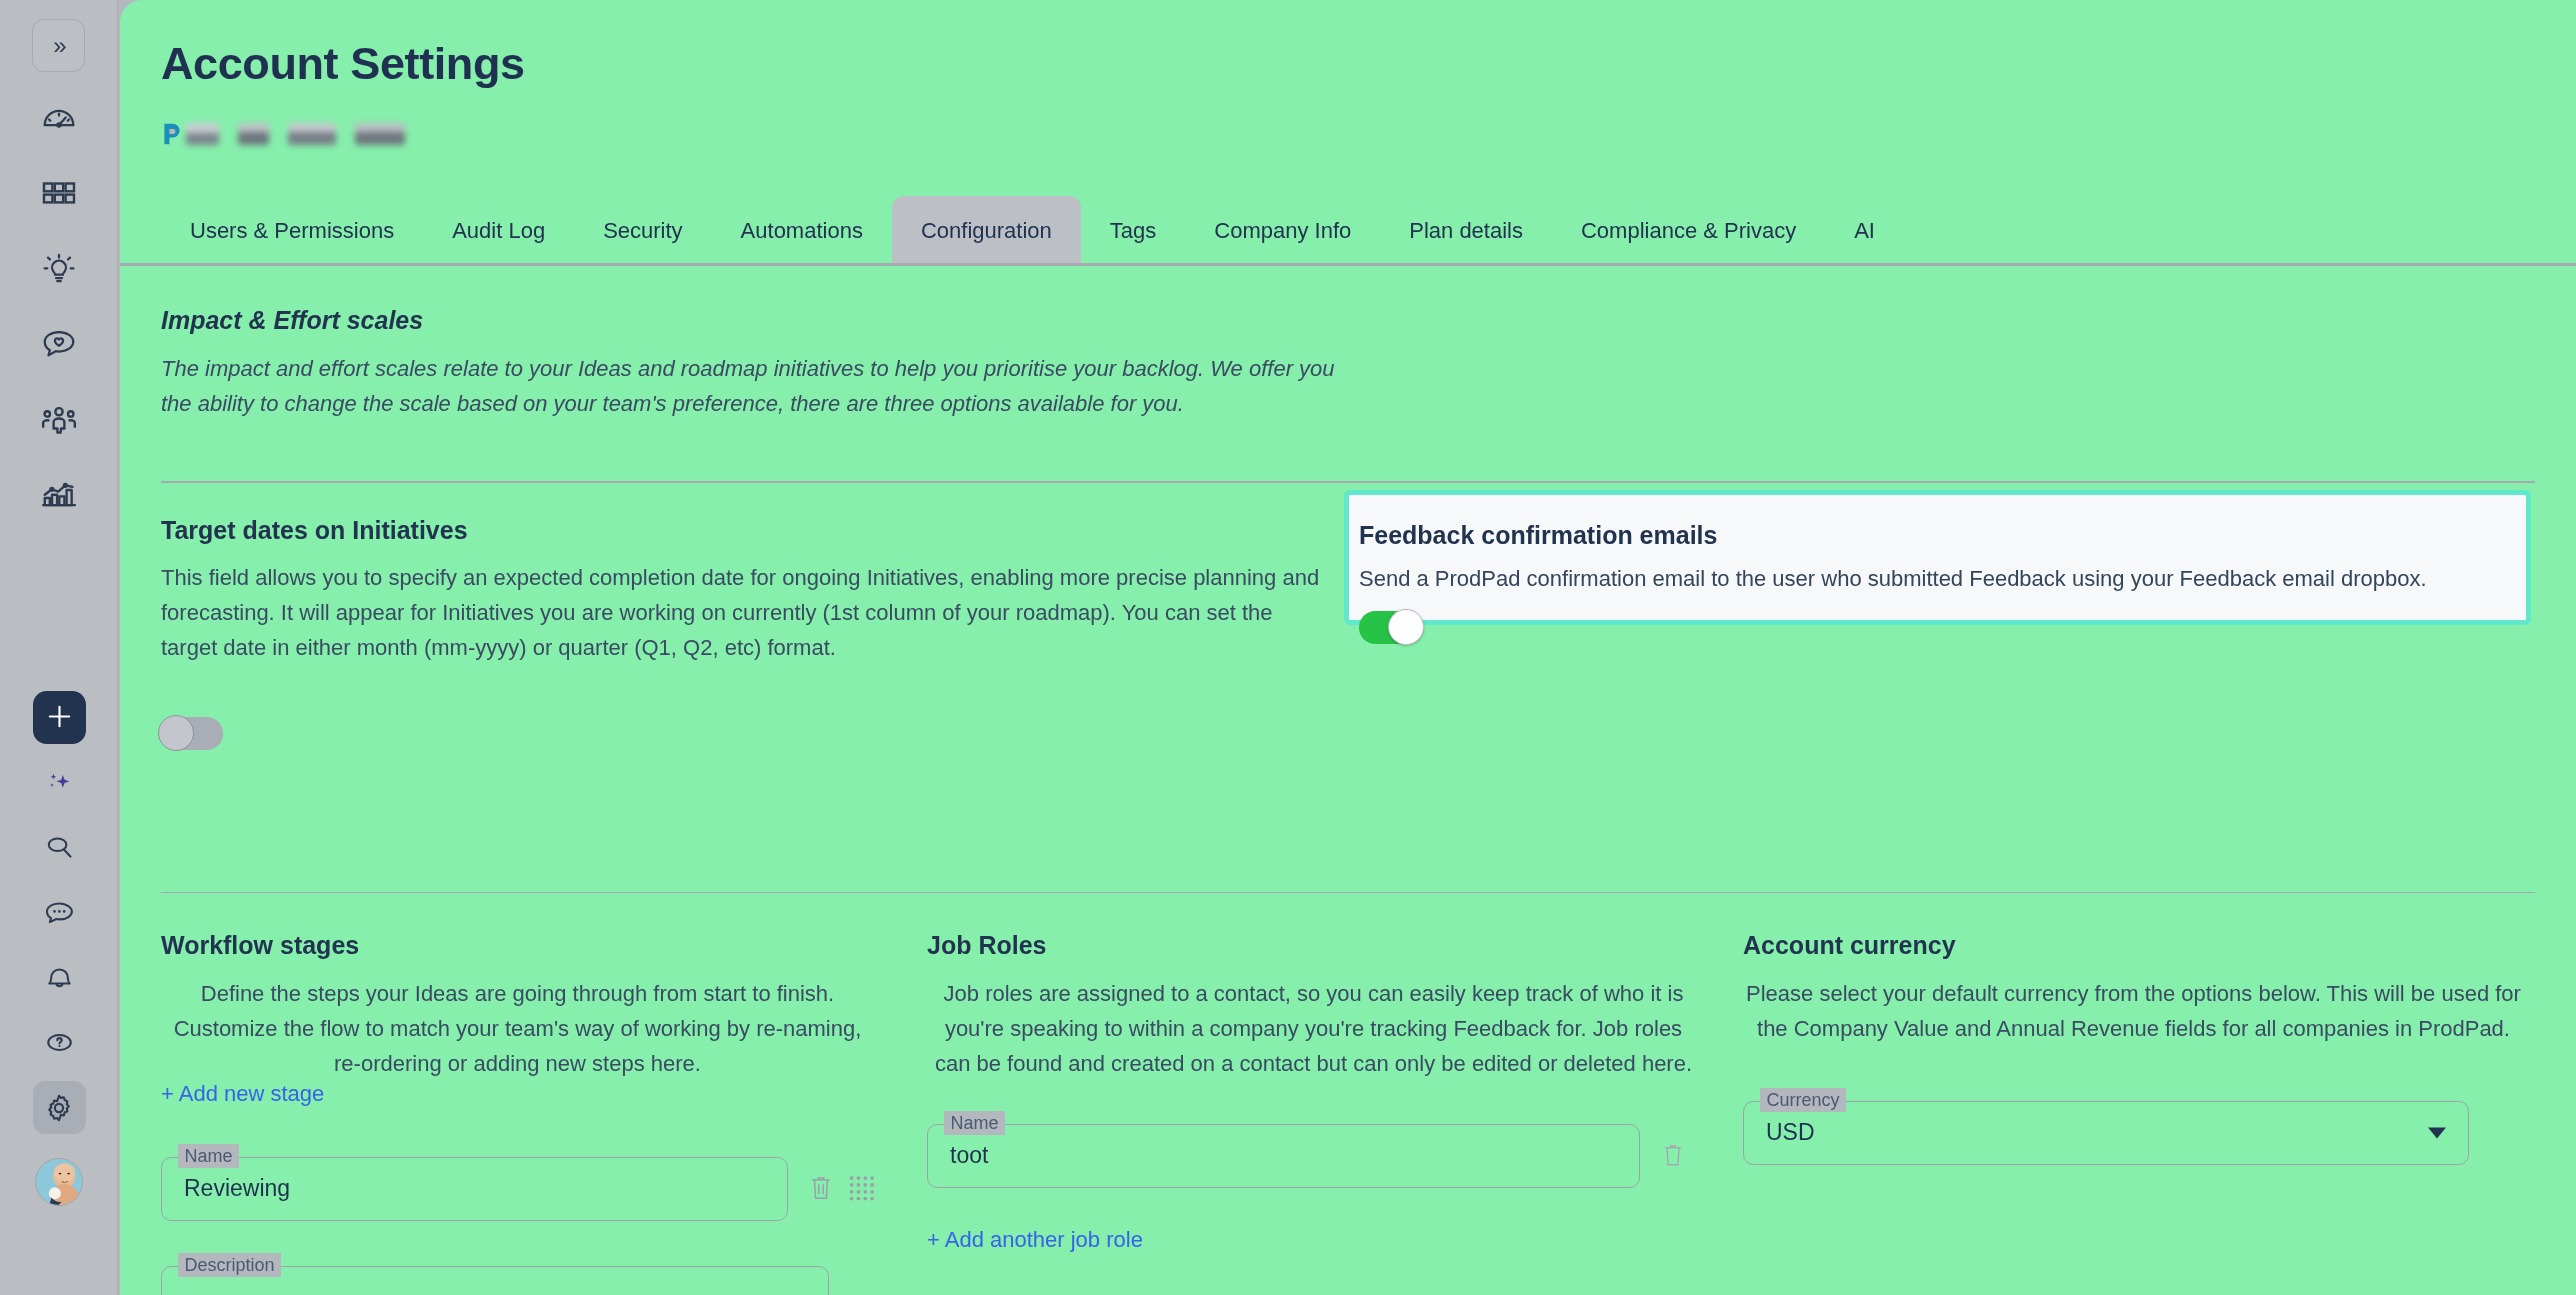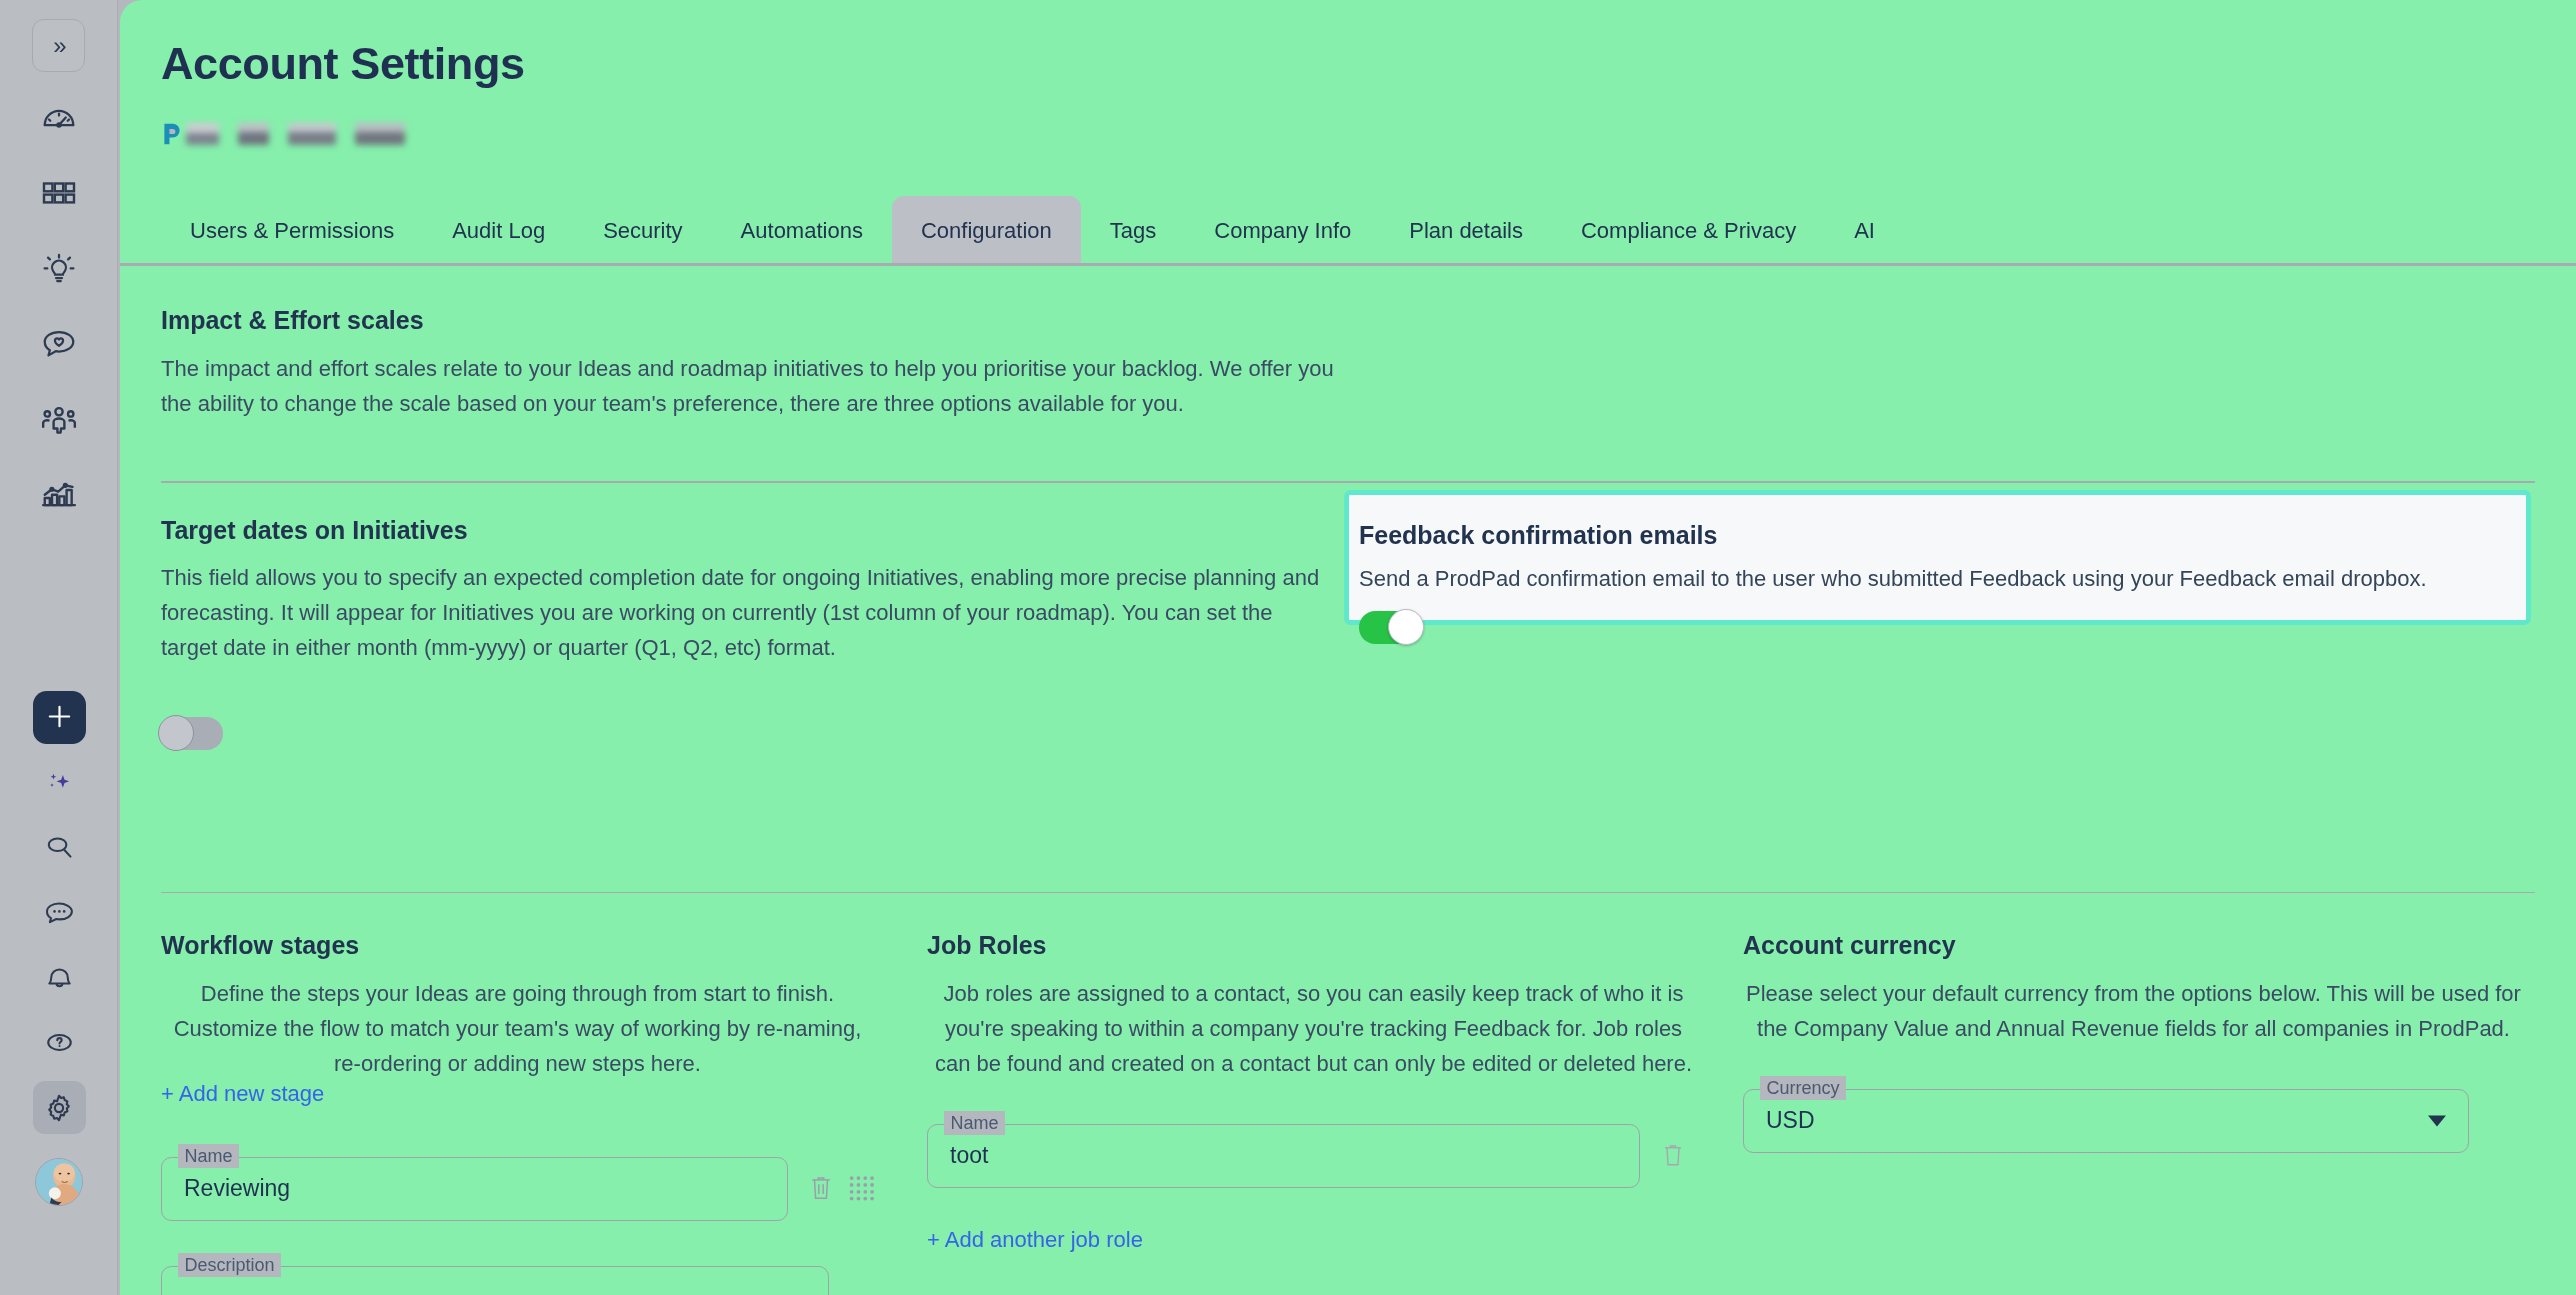--- a/index.html
+++ b/index.html
@@ -385,21 +385,21 @@
         <span>Compliance &amp; Privacy</span>
       </div>
     <div class="tab">
         <span>AI</span>
       </div>
   </div>
   <div id="tabs-rule"></div>
 
   <div id="content">
 
-    <div class="section" style="height:216px;">
+    <div class="section" style="height:216px;font-style:italic;">
       <div style="position:absolute;left:41px;top:41px;width:1202px;">
         <div class="sec-title">Impact &amp; Effort scales</div>
         <div class="sec-desc">The impact and effort scales relate to your Ideas and roadmap initiatives to help you prioritise your backlog. We offer you the ability to change the scale based on your team's preference, there are three options available for you.</div>
       </div>
     </div>
 
     <div class="divider"></div>
 
     <div class="section" style="height:340px;">
       <div style="position:absolute;left:41px;top:33px;width:1159px;">
@@ -494,21 +494,21 @@
           </span>
         </div>
 
         <div class="link" style="margin-top:39px;">+ Add another job role</div>
       </div>
 
       <div style="position:absolute;left:1623px;top:38px;width:781px;">
         <div class="col-title">Account currency</div>
         <div class="col-desc">Please select your default currency from the options below. This will be used for the Company Value and Annual Revenue fields for all companies in ProdPad.</div>
 
-        <div class="field" style="width:726px;margin-top:43px;">
+        <div class="field" style="width:726px;margin-top:55px;">
           <span class="legend">Currency</span>
           <span class="value">USD</span>
           <span class="caret"></span>
         </div>
       </div>
 
     </div>
   </div>
 </div>
 

